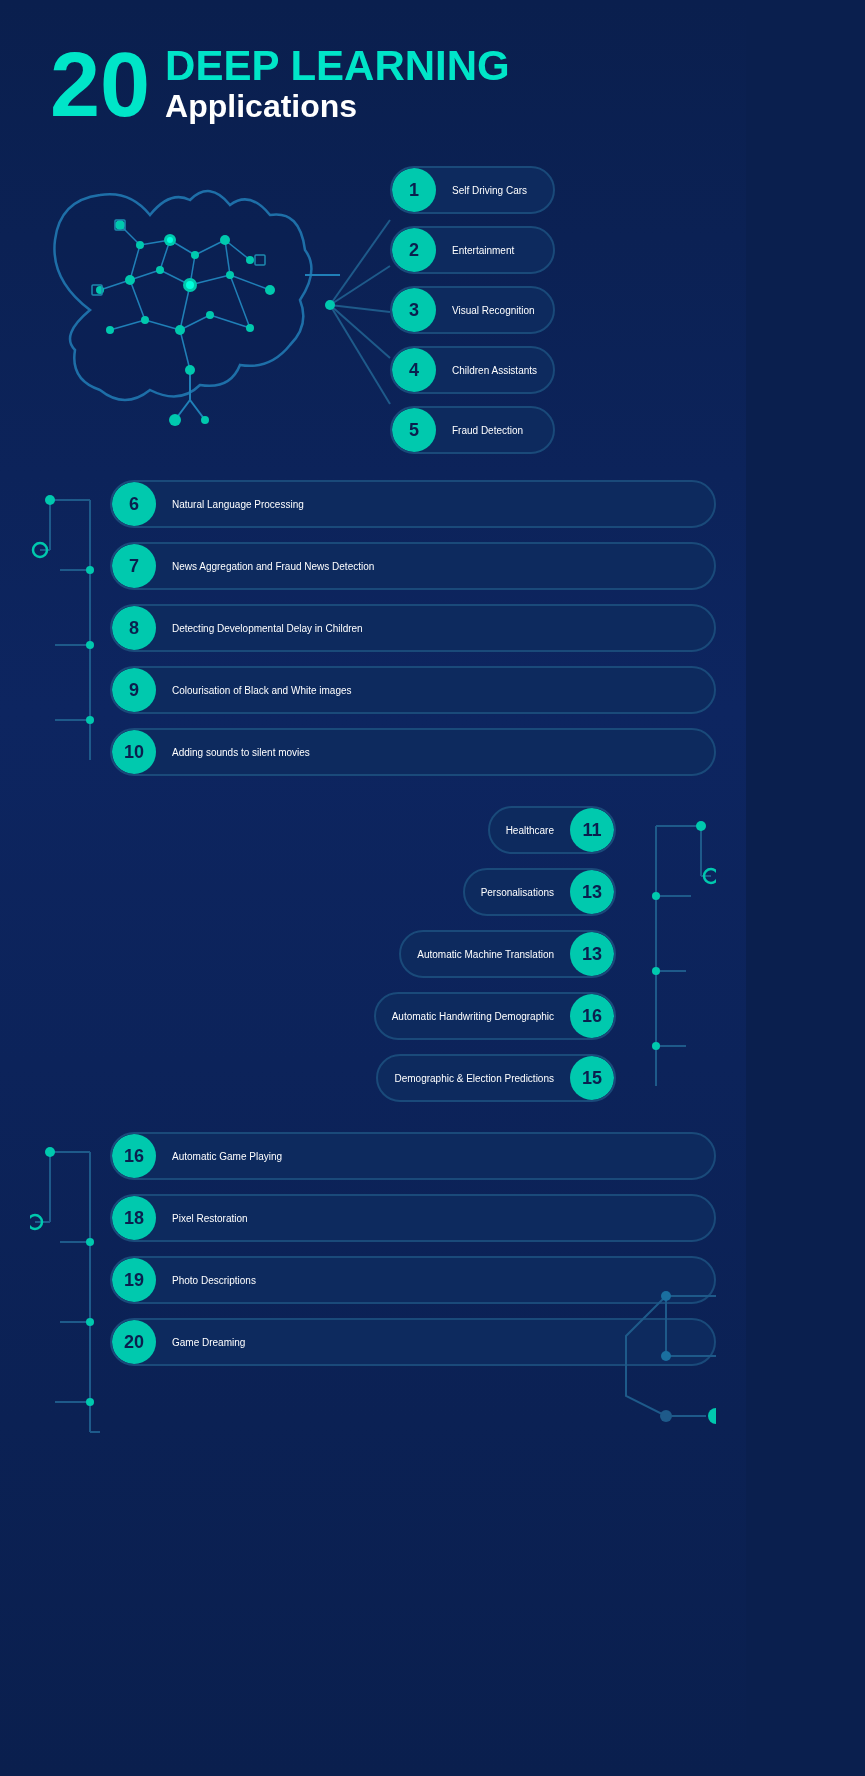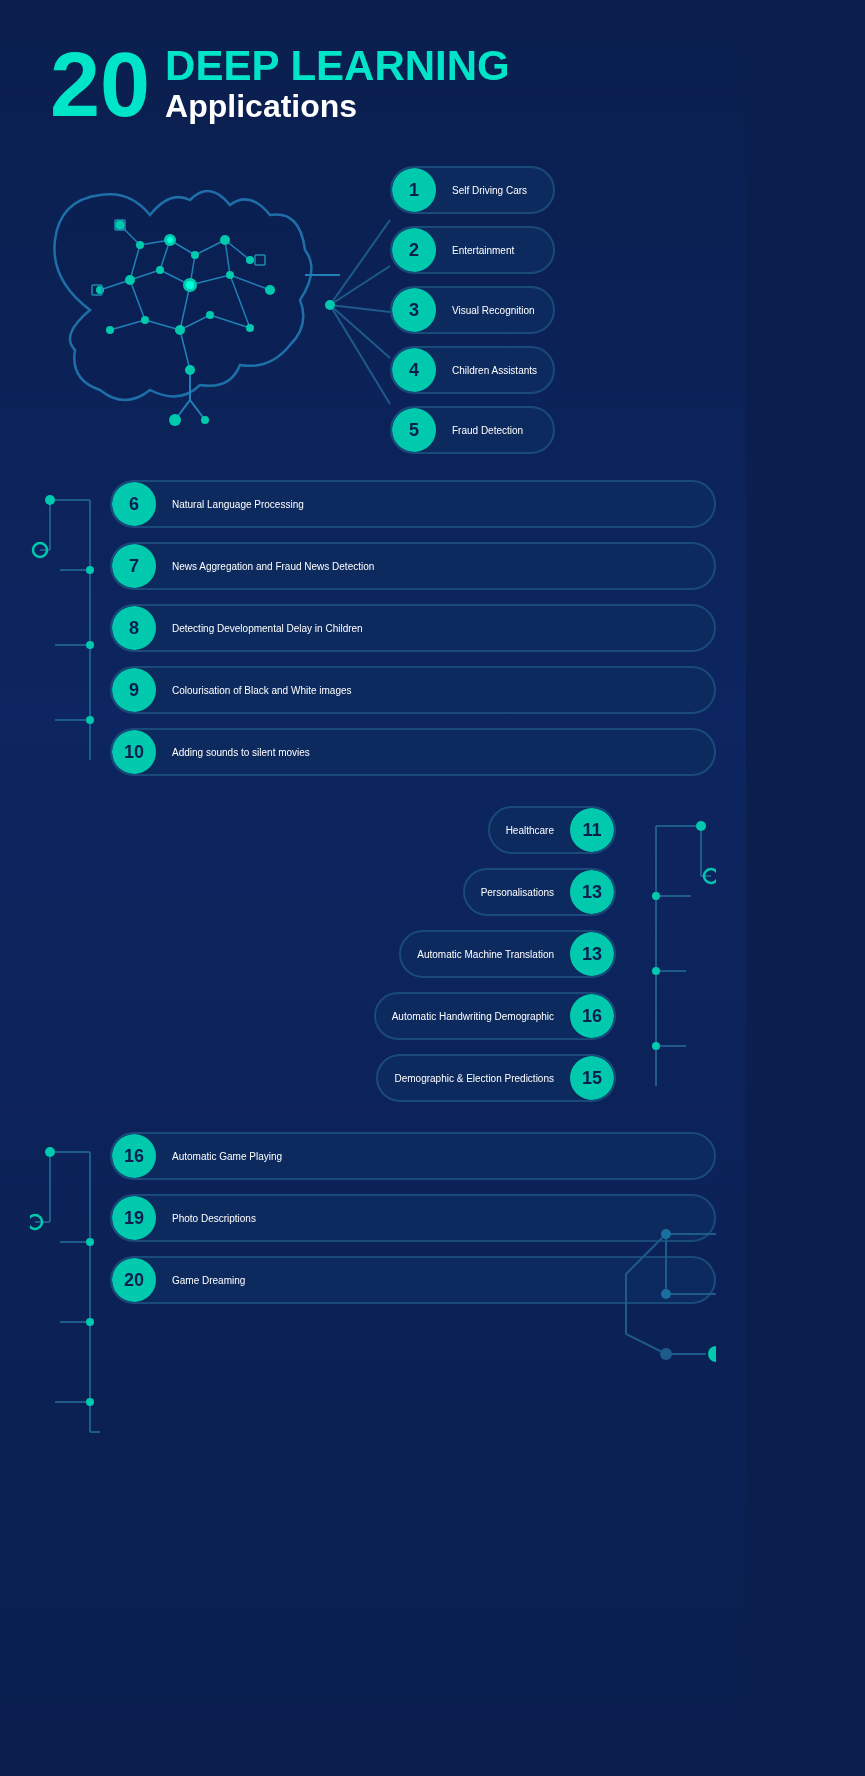--- a/index.html
+++ b/index.html
@@ -359,20 +359,24 @@
       <circle cx="200" cy="140" r="6" fill="#1e5a8a"></circle>
       <circle cx="250" cy="140" r="8" fill="#00c9ae"></circle>
     </svg>
 
     <div style="display:flex;flex-direction:column;gap:14px;">
       <div class="item-pill left-num">
         <div class="num-badge teal">16</div>
         <div class="item-label">Automatic Game Playing</div>
       </div>
       <div class="item-pill left-num">
+        <div class="num-badge teal">18</div>
+        <div class="item-label">Pixel Restoration</div>
+      </div>
+      <div class="item-pill left-num">
         <div class="num-badge teal">19</div>
         <div class="item-label">Photo Descriptions</div>
       </div>
       <div class="item-pill left-num">
         <div class="num-badge teal">20</div>
         <div class="item-label">Game Dreaming</div>
       </div>
     </div>
   </div>
 

